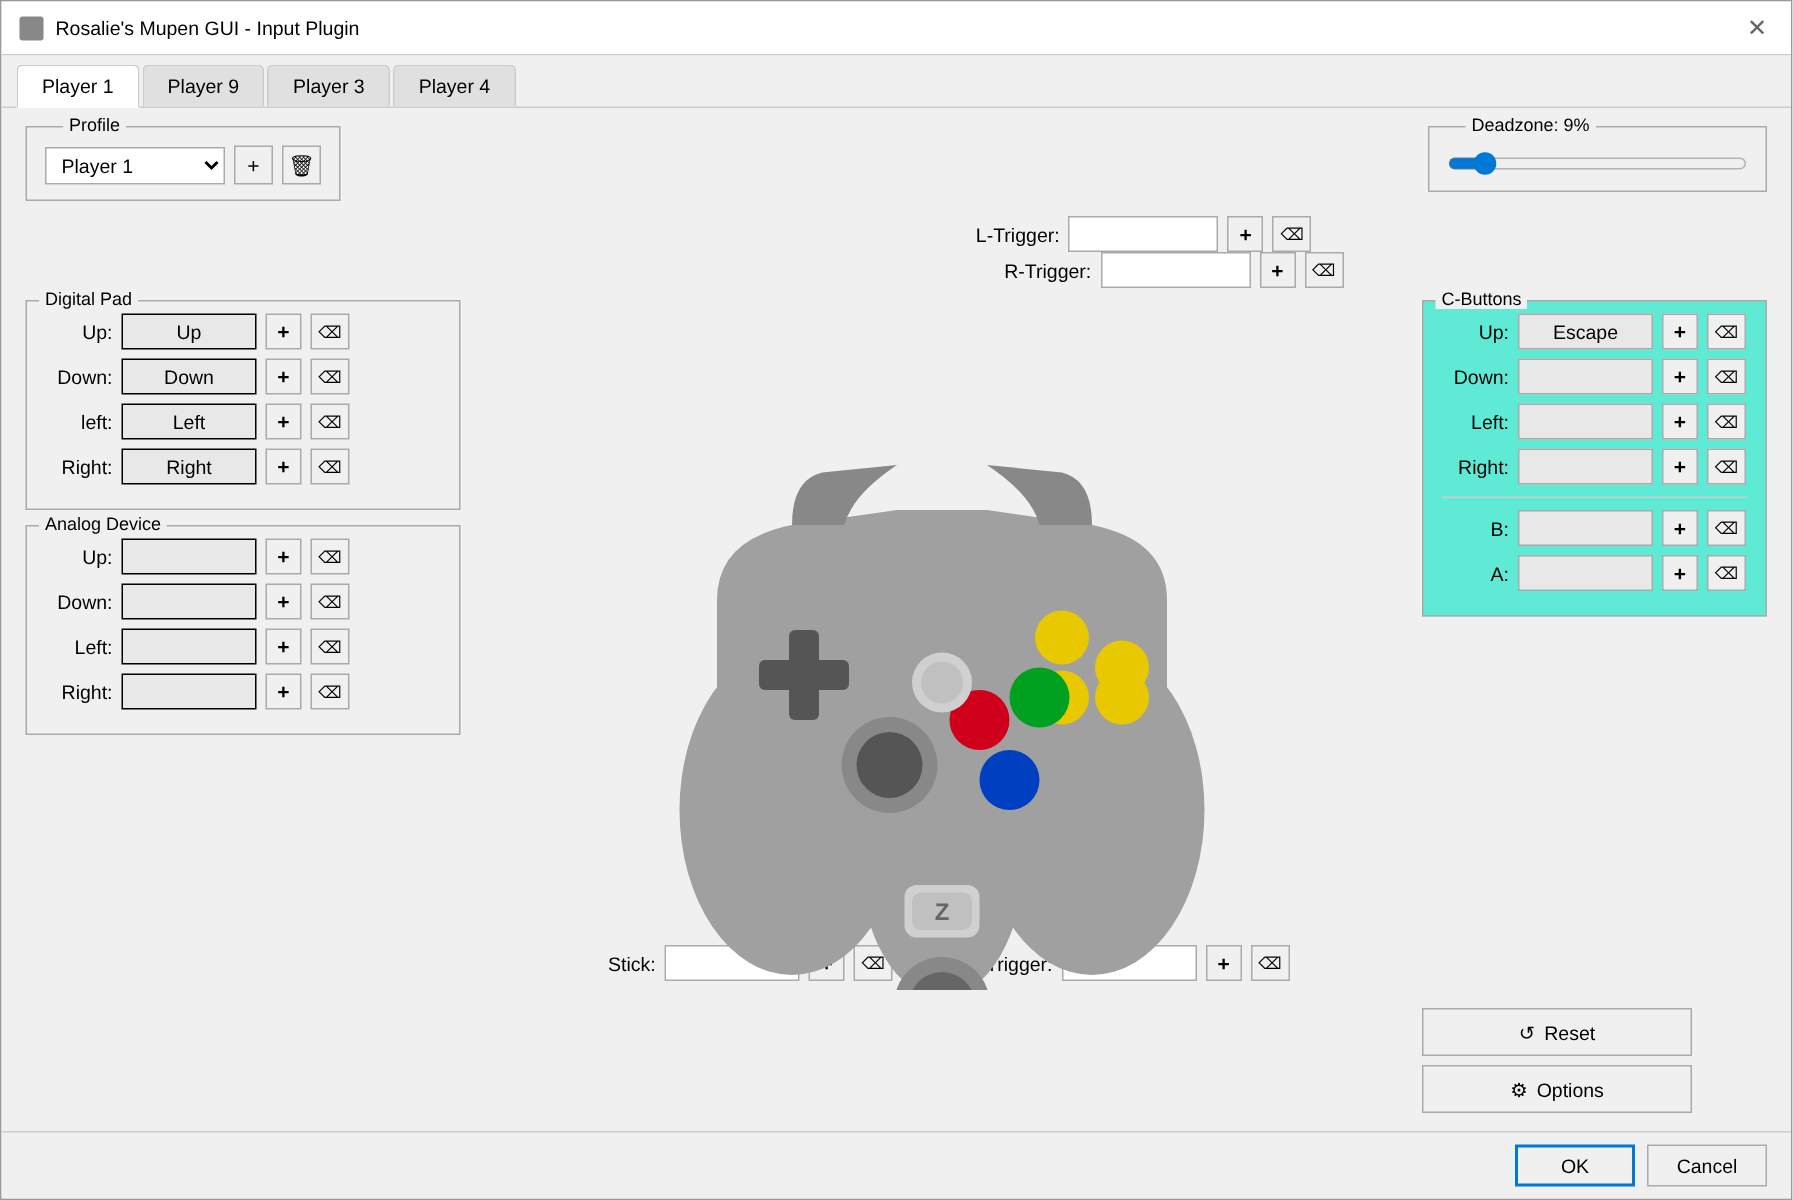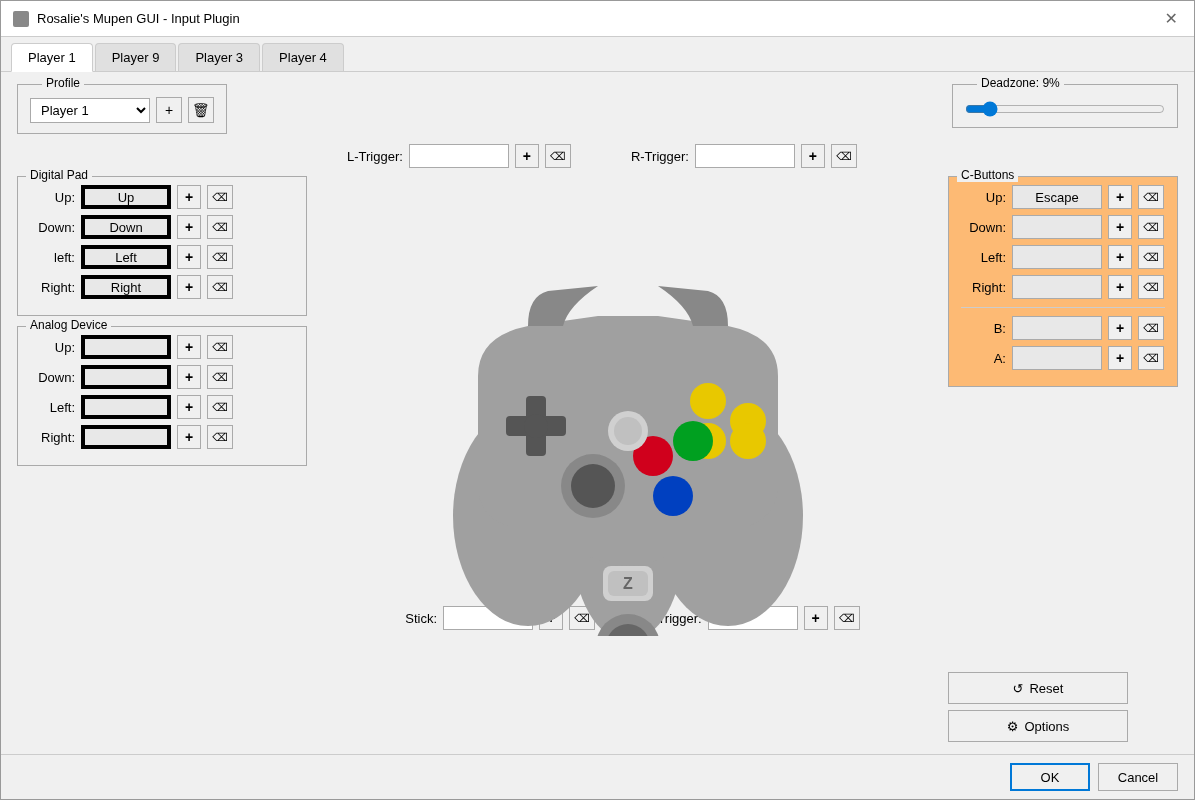--- a/index.html
+++ b/index.html
@@ -163,23 +163,23 @@
       align-items: center;
       margin-top: 8px;
     }
     .deadzone-slider {
       width: 200px;
       accent-color: #0078d7;
     }
     .triggers-row {
       display: flex;
       align-items: center;
-      gap: 20px;
       margin-bottom: 8px;
       padding-left: 10px;
+      flex-direction: column;
     }
     .trigger-item {
       display: flex;
       align-items: center;
       gap: 6px;
     }
     .trigger-label { font-size: 13px; }
     .trigger-input {
       width: 100px;
       height: 24px;
@@ -254,21 +254,21 @@
       gap: 6px;
     }
     .pad-row-label {
       width: 45px;
       font-size: 13px;
       text-align: right;
     }
     .pad-input {
       width: 90px;
       height: 24px;
-      border: 4px solid #000000;
+      border: 1px solid #000000;
       background: #e8e8e8;
       padding: 2px 4px;
       font-size: 13px;
       text-align: center;
     }
     
     .controller-container {
       position: relative;
       width: 460px;
       height: 460px;
@@ -316,21 +316,21 @@
       cursor: pointer;
       font-size: 13px;
     }
     .footer-btn.ok {
       border: 2px solid #0078d7;
     }
     .c-buttons-group {
       border: 1px solid #aaa;
       padding: 8px 12px 10px;
       position: relative;
-      background: #fdba74;
+      background: #5eead4;
     }
     .c-buttons-title {
       position: absolute;
       top: -9px;
       left: 8px;
       background: #f0f0f0;
       padding: 0 4px;
       font-size: 12px;
     }
     .c-btn-row {

